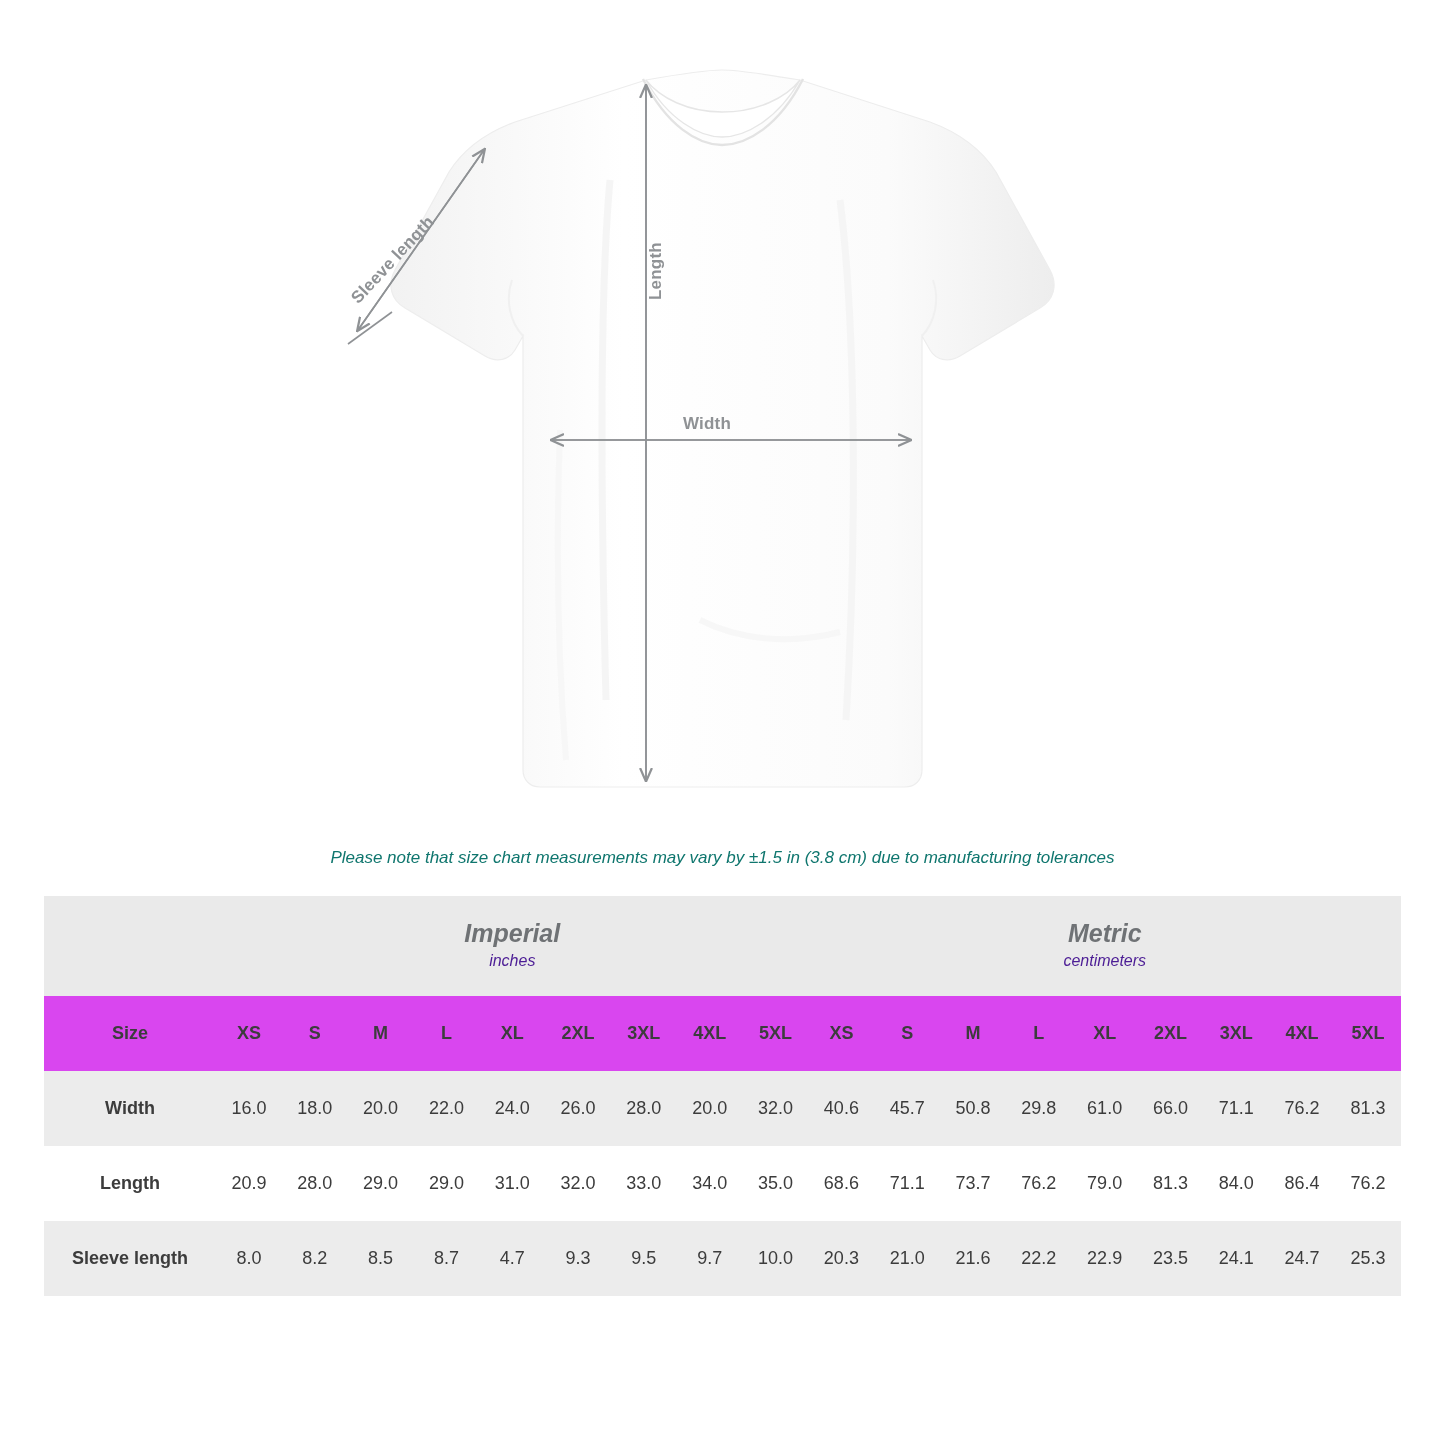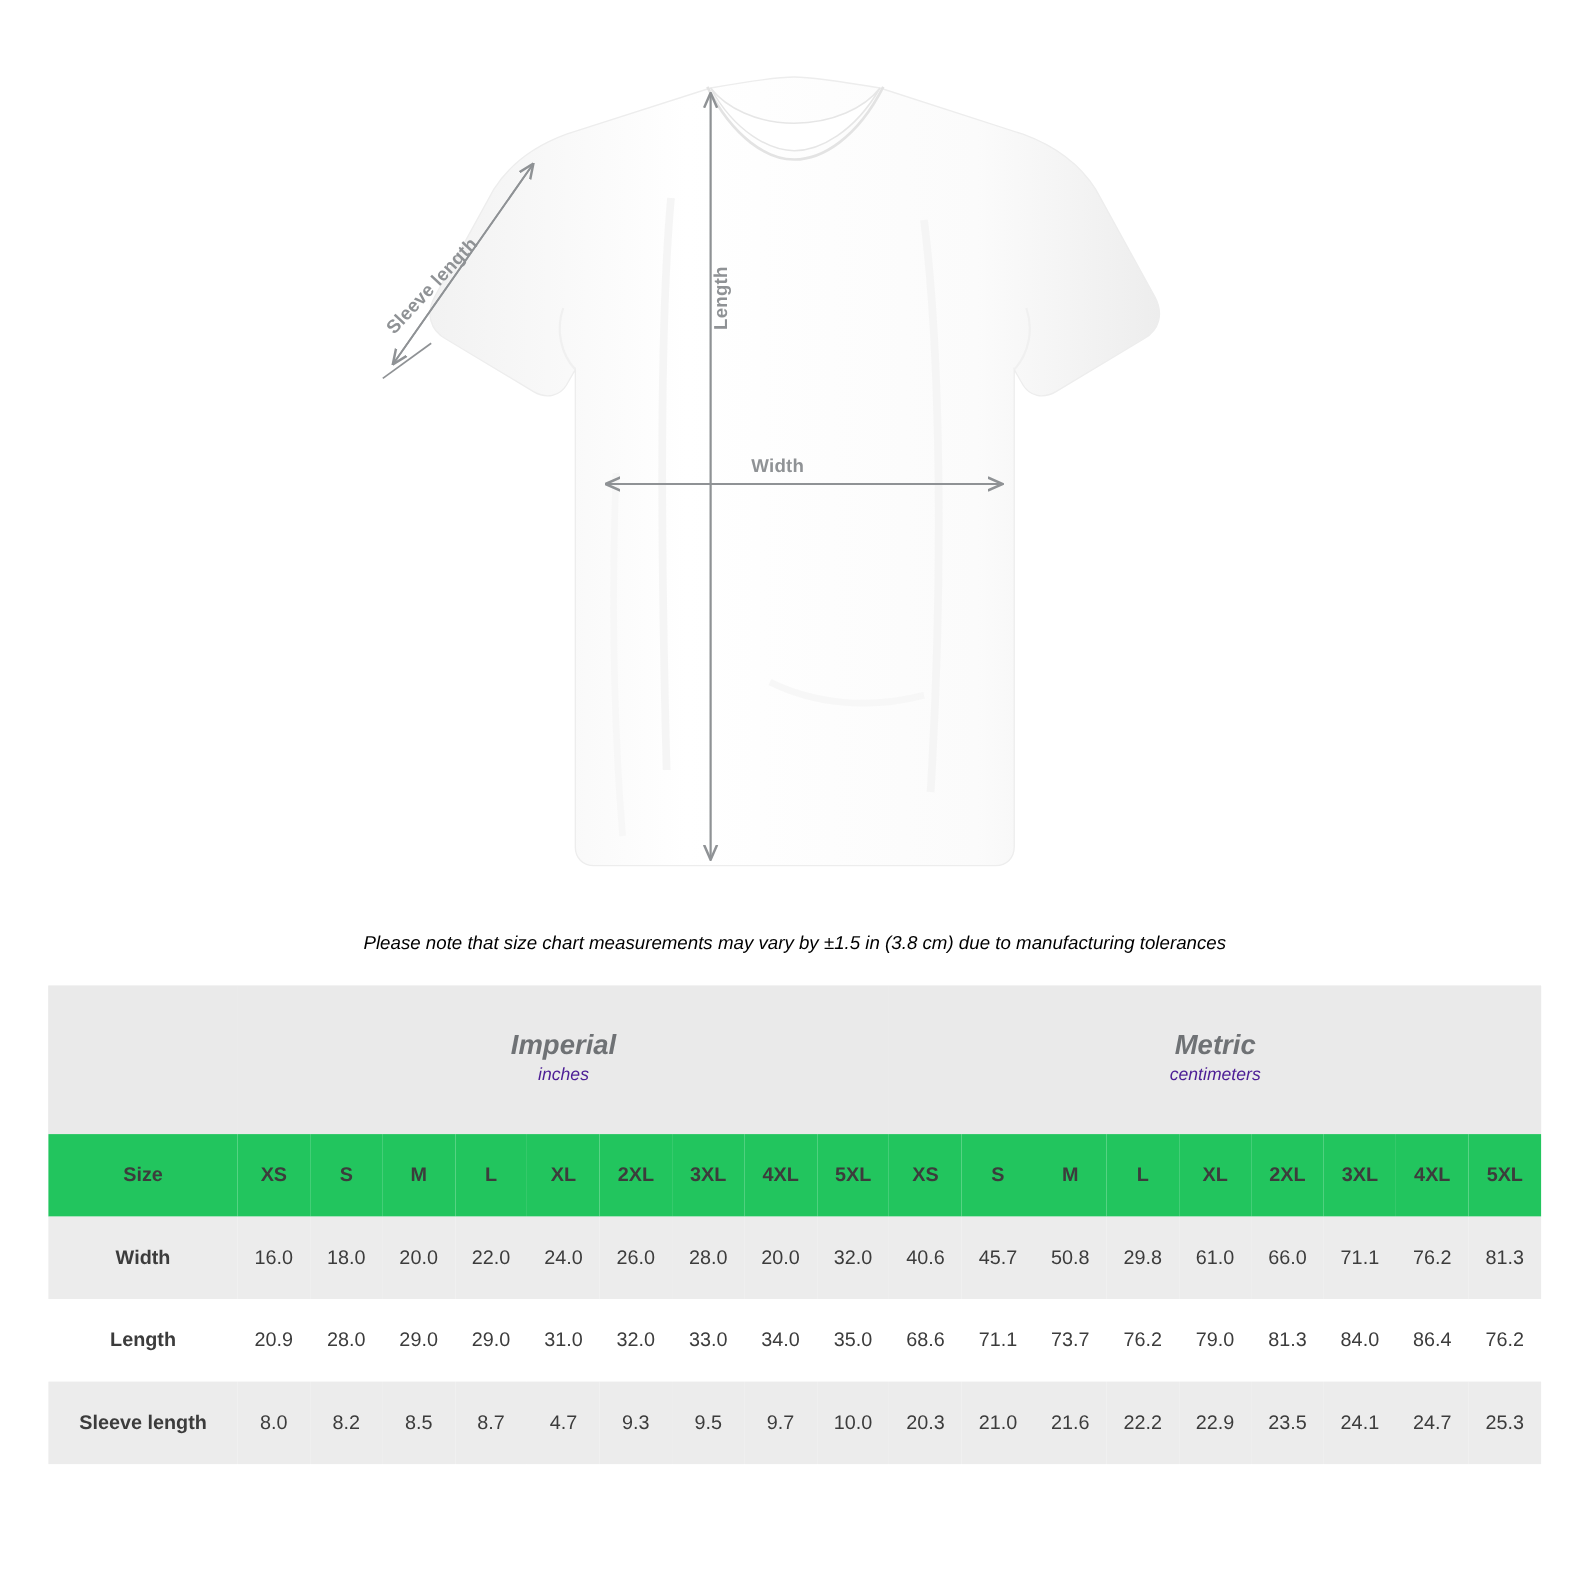--- a/index.html
+++ b/index.html
@@ -58,21 +58,21 @@
   }
   .chart-title {
     font-size: 28px;
     font-weight: bold;
     color: #333333;
     margin: 0;
   }
   .chart-note {
     font-size: 17px;
     font-style: italic;
-    color: #000000;
+    color: #0f766e;
     margin: 18px 0 0 0;
   }
 
   
   .table-wrap {
     margin: 28px 44px 0 44px;
     width: 1357px;
   }
   table.size-table {
     border-collapse: collapse;
@@ -84,40 +84,40 @@
     text-align: center;
     vertical-align: middle;
     font-size: 18px;
     color: #3c3c3c;
     padding: 0;
     height: 75px;
     border: 0;
   }
   .unit-head {
     background: #eaeaea;
-    height: 135px;
+    height: 100px;
   }
   .unit-head .unit-name {
     font-size: 25px;
     font-weight: bold;
     font-style: italic;
     color: #6f7275;
     line-height: 1.15;
   }
   .unit-head .unit-sub {
     font-size: 16px;
     font-style: italic;
     color: #4c1d95;
     line-height: 1.6;
   }
   .row-head {
     background: #ffffff;
   }
   .row-head td, .row-head th {
-    background: #22c55e;
+    background: #d946ef;
   }
   .row-alt td, .row-alt th {
     background: #ececec;
   }
   .row-plain td, .row-plain th {
     background: #ffffff;
   }
   .label-cell {
     font-weight: bold;
     font-size: 19px;

